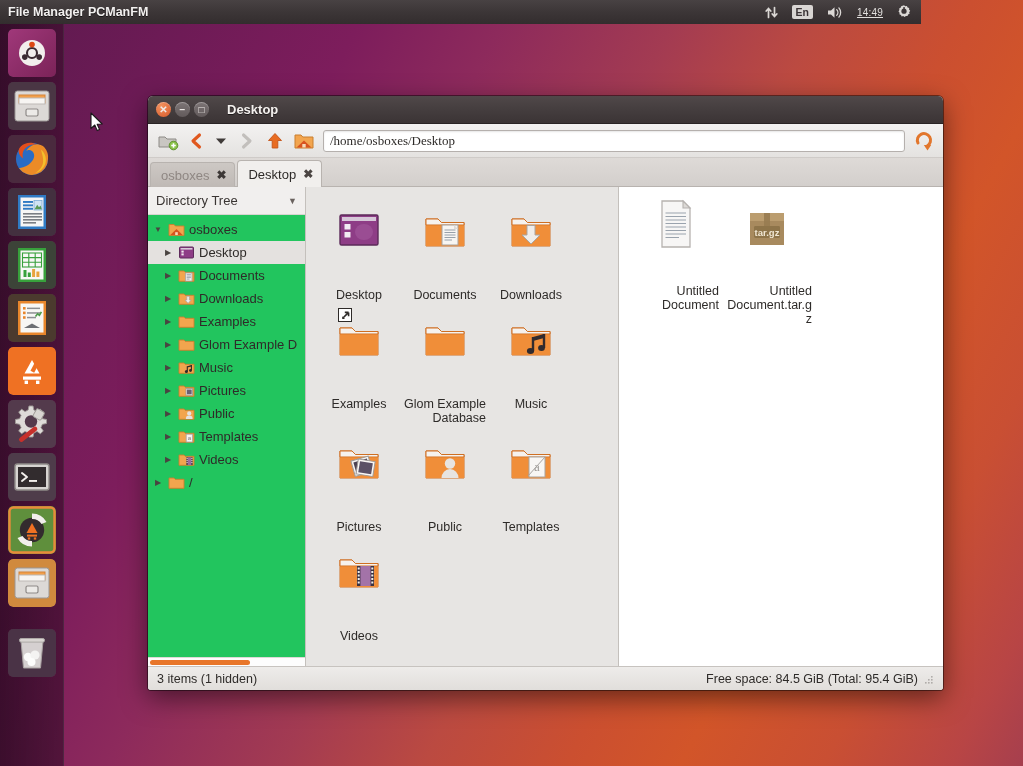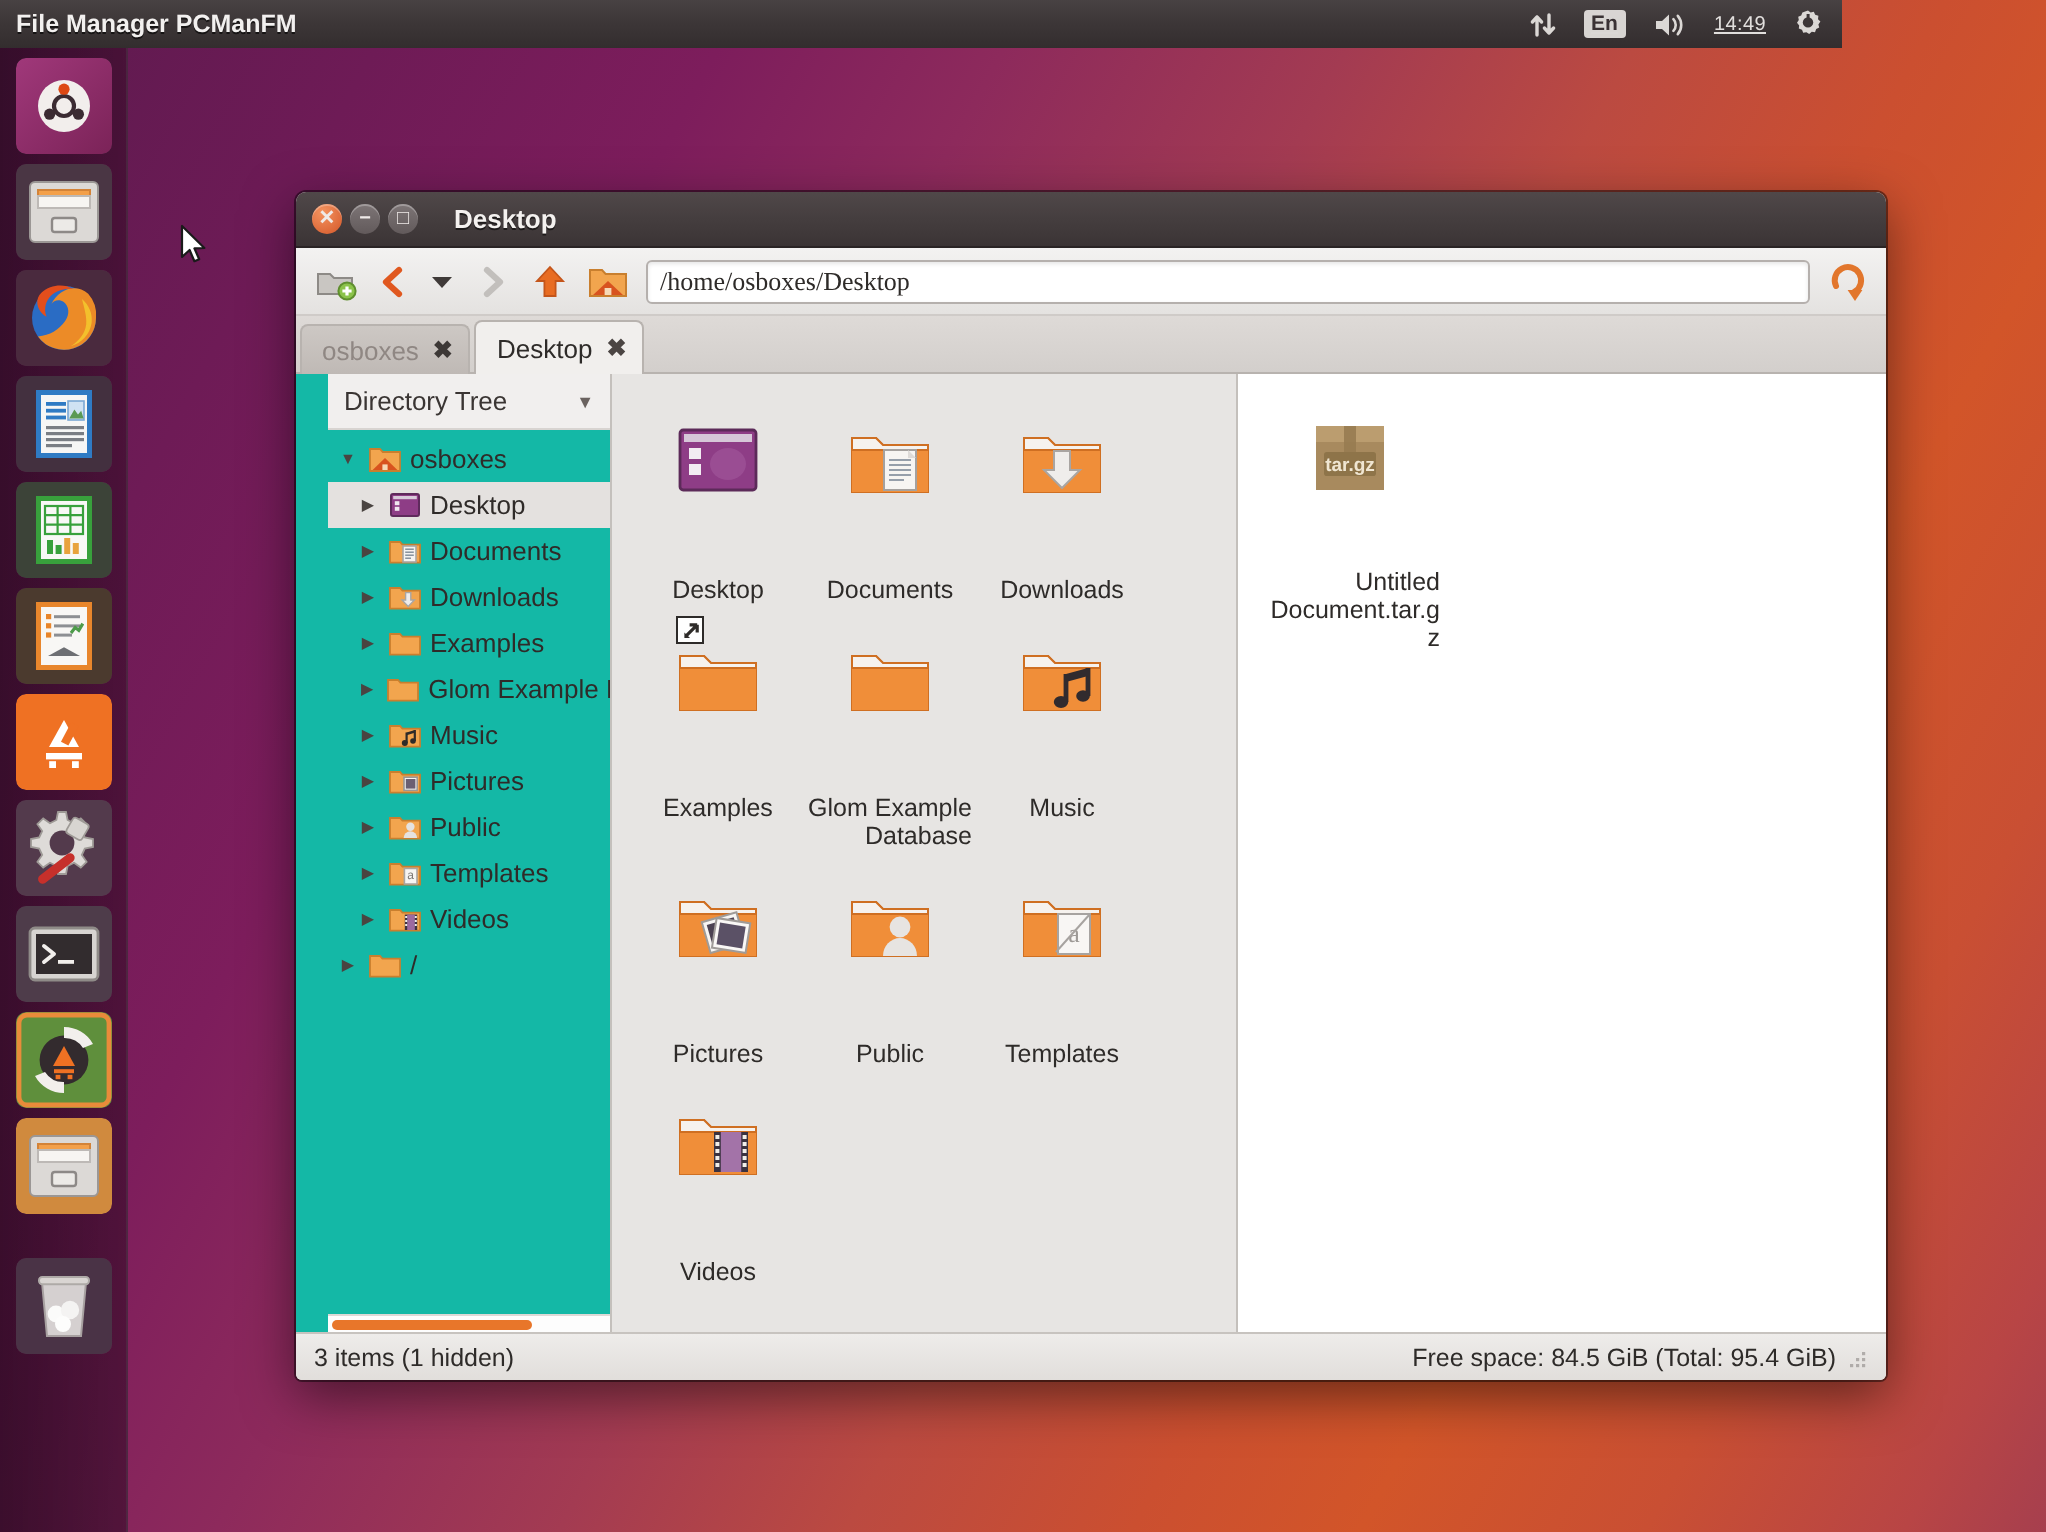--- a/index.html
+++ b/index.html
@@ -140,22 +140,22 @@
     background:#f1efed; color:#2e2b29; height:27px; top:1px;
   }
   .tab-x{ font-size:12px; color:#4b4543; font-weight:bold; line-height:10px; }
   .tab.inactive .tab-x{ color:#3d3836; }
 
   
   #fm-body{ flex:1; display:flex; min-height:0; }
 
   
   #sidebar{
-    width:158px; flex:0 0 158px; background:#14b8a6;
-    border-right:1px solid #c4c0bc; display:flex; flex-direction:column;padding-left:16px;
+    width:158px; flex:0 0 158px; background:#22c55e;
+    border-right:1px solid #c4c0bc; display:flex; flex-direction:column;
   }
   #dt-header{
     height:28px; flex:0 0 28px; display:flex; align-items:center;
     padding:0 8px; font-size:13px; color:#3a3533;
     background:#f1efee; border-bottom:1px solid #d8d4d1;
   }
   #dt-header .caret{ margin-left:auto; font-size:9px; color:#6a625f; }
   #tree{ flex:1; overflow:hidden; padding-top:3px; font-size:13px; color:#2f2b29; }
   .trow{ display:flex; align-items:center; height:23px; padding-left:4px; gap:4px;
          white-space:nowrap; }
@@ -811,20 +811,39 @@
           </div>
           <div class="nm">Videos</div>
         </div>
 
       </div>
     </div>
 
     <div id="pane-right">
       <div class="grid">
 
+        <div class="item">
+          <div class="ico">
+            <svg width="44" height="50" viewBox="0 0 44 50">
+                <path d="M9 2 L30 2 L37 9 L37 48 L9 48 Z" fill="#f7f6f5" stroke="#b6b2af" stroke-width="1.3"></path>
+                <path d="M30 2 L37 9 L30 9 Z" fill="#dcd9d6" stroke="#b6b2af" stroke-width="1.1"></path>
+                <g stroke="#9aa3ad" stroke-width="1">
+                  <line x1="12.5" y1="14" x2="33" y2="14"></line>
+                  <line x1="12.5" y1="17.5" x2="33" y2="17.5"></line>
+                  <line x1="12.5" y1="21" x2="33" y2="21"></line>
+                  <line x1="12.5" y1="24.5" x2="33" y2="24.5"></line>
+                  <line x1="12.5" y1="28" x2="33" y2="28"></line>
+                  <line x1="12.5" y1="31.5" x2="33" y2="31.5"></line>
+                  <line x1="12.5" y1="35" x2="33" y2="35"></line>
+                  <line x1="12.5" y1="38.5" x2="26" y2="38.5"></line>
+                </g>
+              </svg>
+          </div>
+          <div class="nm">Untitled Document</div>
+        </div>
 
         <div class="item">
           <div class="ico">
             <svg width="48" height="50" viewBox="0 0 48 50">
                 <path d="M7 14 L41 14 L41 46 L7 46 Z" fill="#a88a5e"></path>
                 <path d="M7 14 L41 14 L41 22 L7 22 Z" fill="#bb9d6f"></path>
                 <rect x="21" y="14" width="6" height="8" fill="#9b7f54"></rect>
                 <rect x="21" y="22" width="6" height="5" fill="#997d52"></rect>
                 <rect x="11" y="27" width="26" height="12" rx="1.4" fill="#8e7449"></rect>
                 <text x="24" y="36.5" font-size="9.5" text-anchor="middle" fill="#f0e6d2" font-family="Liberation Sans, sans-serif" font-weight="bold">tar.gz</text>

